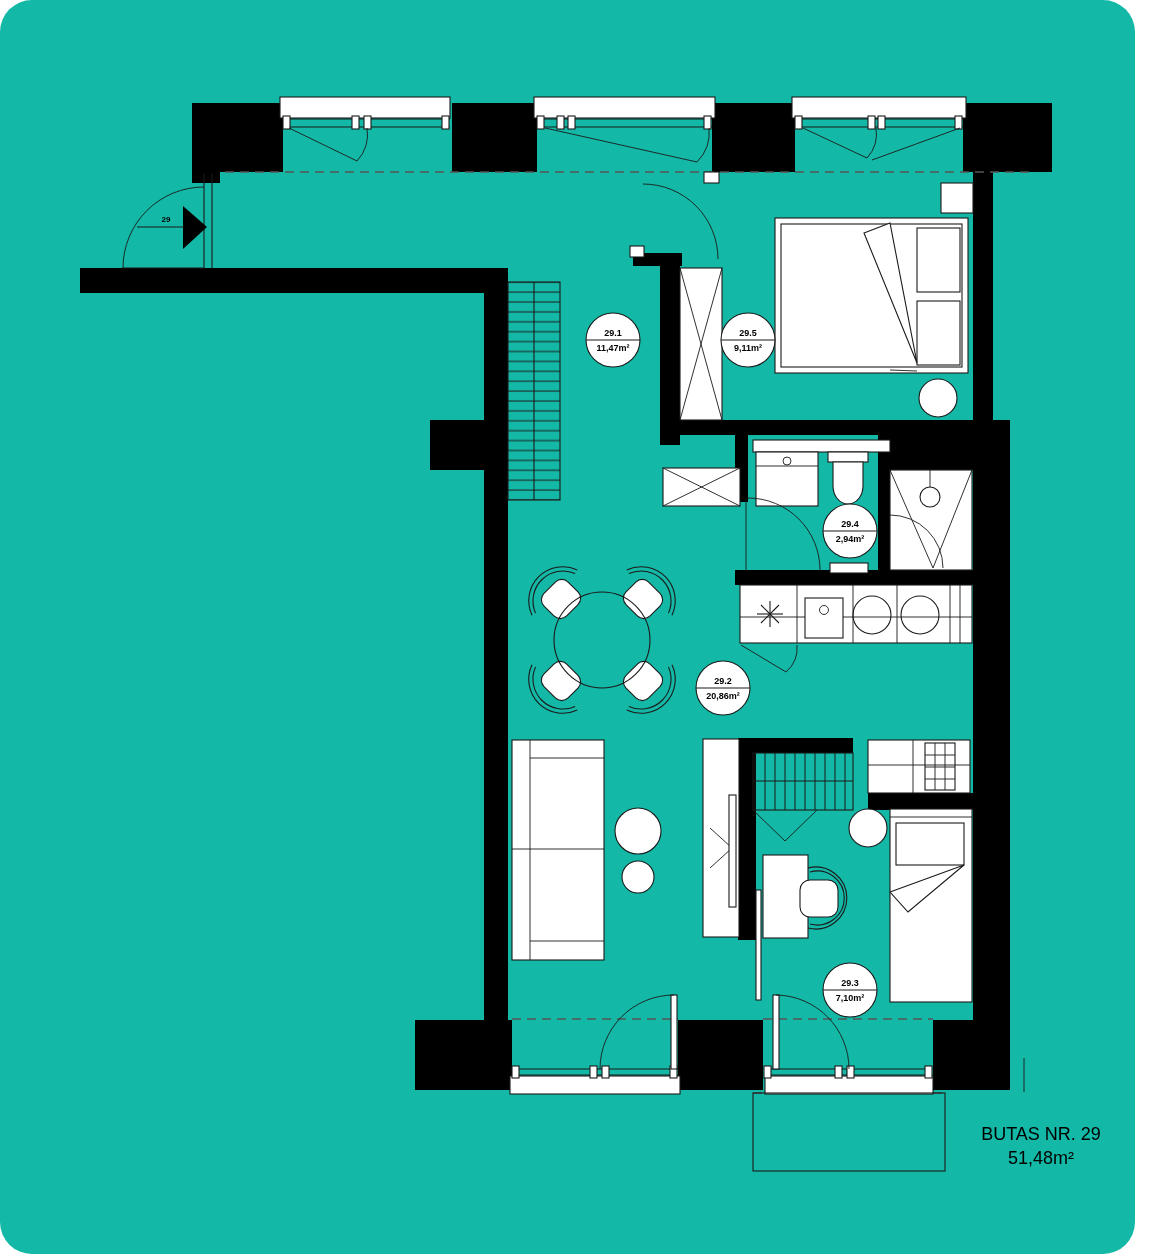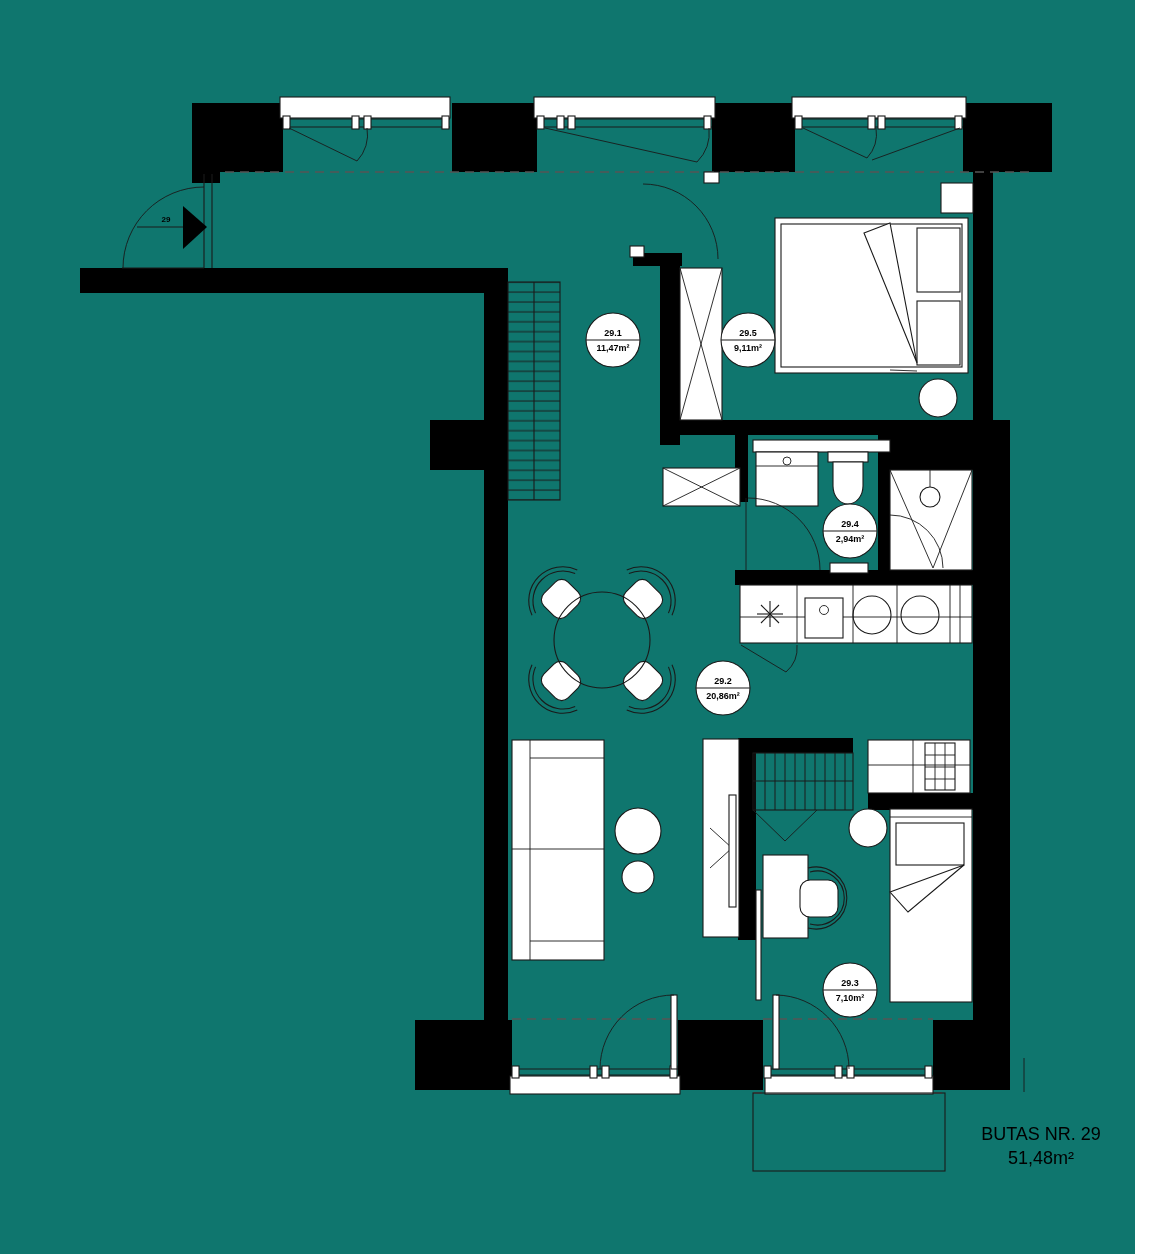--- a/index.html
+++ b/index.html
@@ -1,17 +1,17 @@
 <!DOCTYPE html>
 <html><head>
 <meta charset="utf-8">
 <style>
   html,body{margin:0;padding:0;background:#fff;}
-  .stage{position:relative;width:1135px;height:1254px;background:#0f766e;overflow:hidden;
-         font-family:"Liberation Sans", sans-serif;}
+  .stage{position:relative;width:1135px;height:1254px;background:#14b8a6;overflow:hidden;
+         font-family:"Liberation Sans", sans-serif;border-radius:32px;}
   svg{position:absolute;left:0;top:0;}
   .w{fill:#000;stroke:none;}                                  
   .f{fill:#fff;stroke:#1a1a1a;stroke-width:1.1;}              
   .l{fill:none;stroke:#1a1a1a;stroke-width:1.1;}              
   .t{fill:none;stroke:#1a1a1a;stroke-width:0.9;}              
   .d{fill:none;stroke:#555;stroke-width:1.6;stroke-dasharray:9 6;} 
   .lbl{font:bold 9px "Liberation Sans",sans-serif;fill:#000;text-anchor:middle;}
   .num{font:bold 8px "Liberation Sans",sans-serif;fill:#000;text-anchor:middle;}
   .ttl{font:18px "Liberation Sans",sans-serif;fill:#000;text-anchor:middle;}
 </style>

